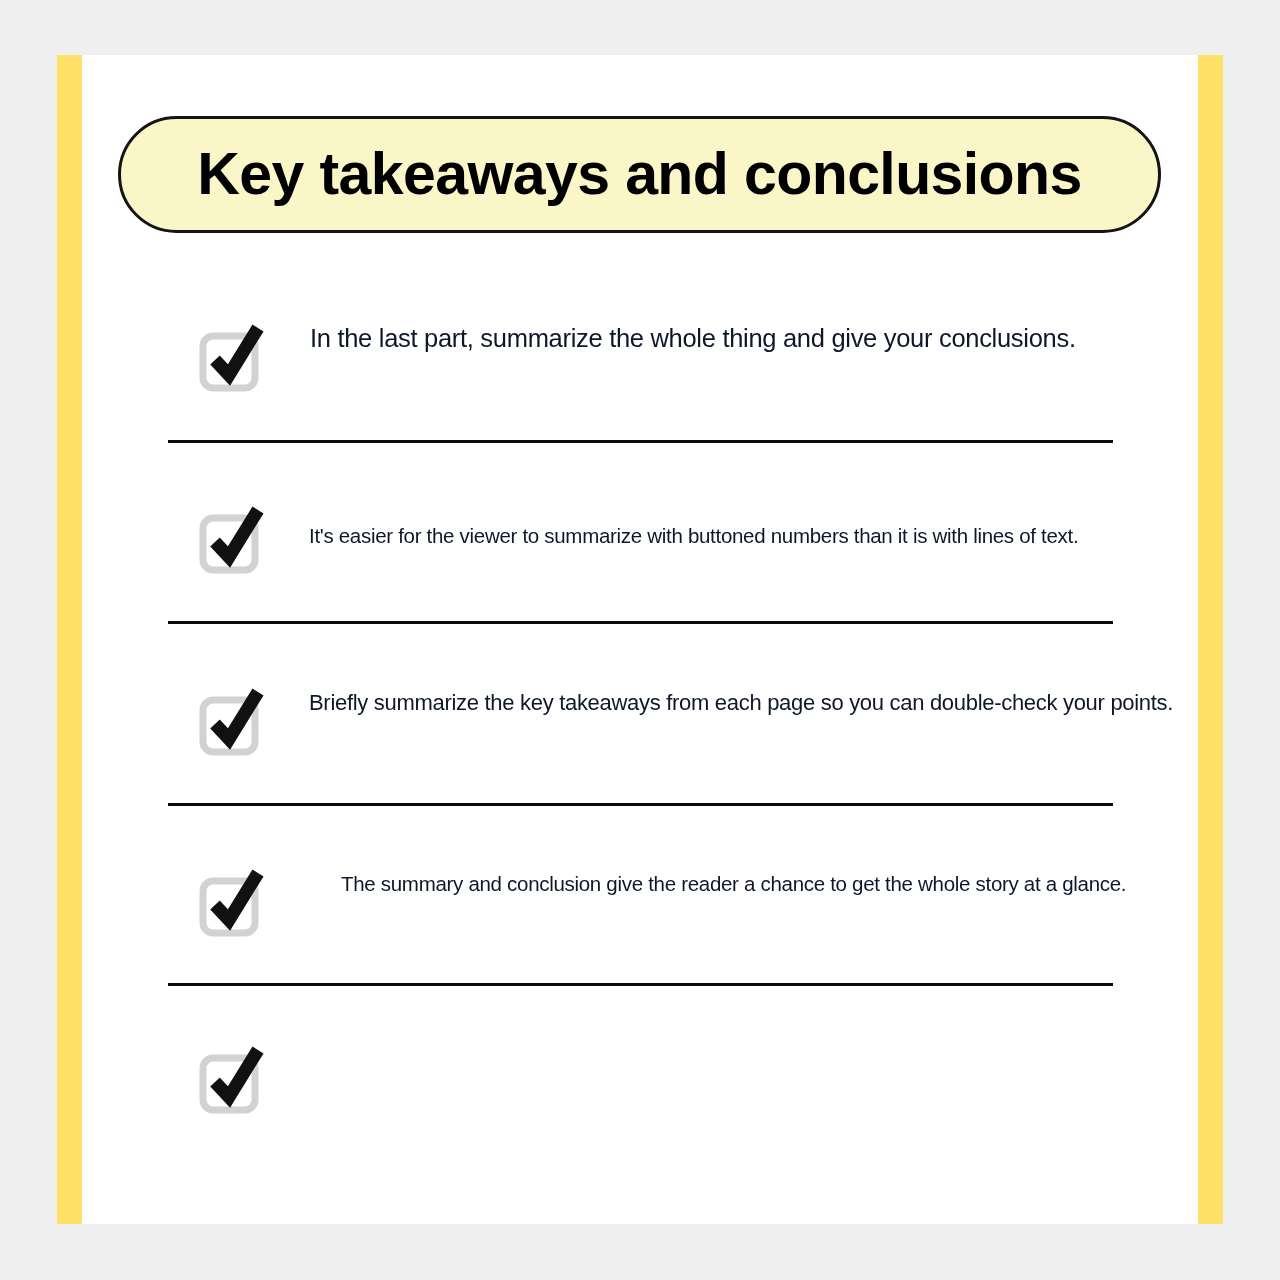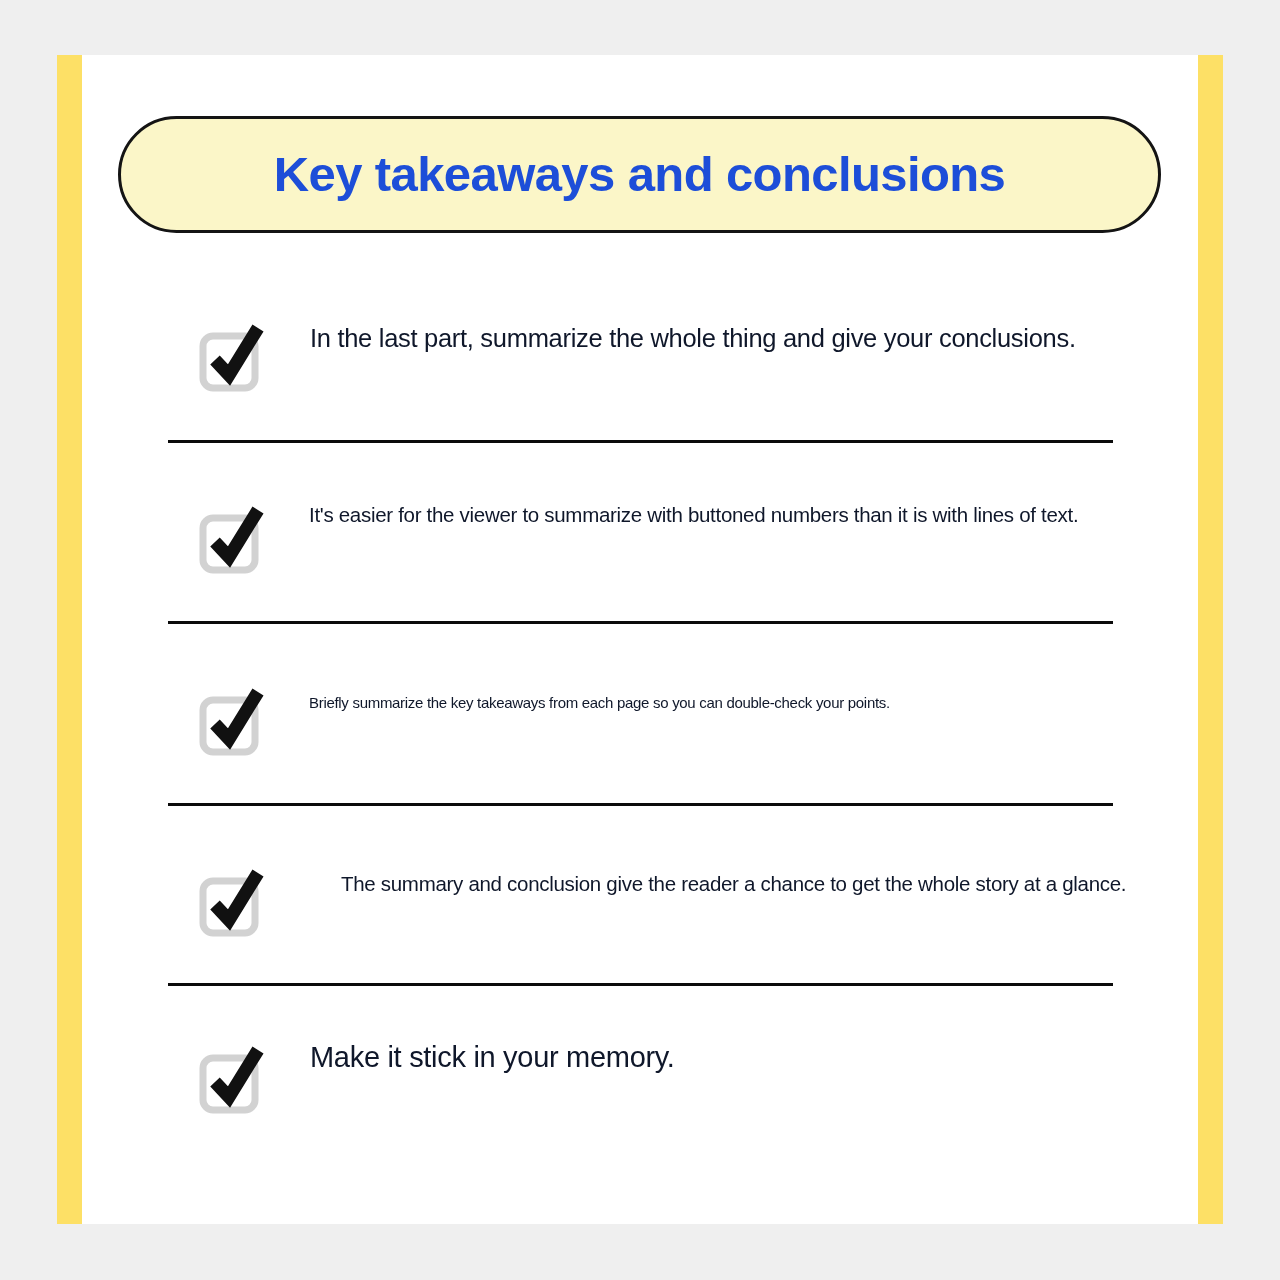--- a/index.html
+++ b/index.html
@@ -50,23 +50,23 @@
     height: 117px;
     box-sizing: border-box;
     background: #fbf6c8;
     border: 3px solid #141414;
     border-radius: 60px;
     display: flex;
     align-items: center;
     justify-content: center;
   }
   .title-text {
-    font-size: 49px;
+    font-size: 59px;
     font-weight: bold;
-    color: #1d4ed8;
+    color: #000000;
     letter-spacing: -0.6px;
     line-height: 1;
     text-align: center;
     white-space: nowrap;
   }
 
   
   .checklist {
     position: absolute;
     left: 0;
@@ -101,25 +101,25 @@
     white-space: nowrap;
   }
 
   
   .row-1 { top: 306px; }
   .row-1 .check-icon { left: 196px; top: 14px; }
   .row-1 .row-text  { left: 310px; top: 12px; font-size: 25.5px; line-height: 40px; }
 
   .row-2 { top: 492px; }
   .row-2 .check-icon { left: 196px; top: 10px; }
-  .row-2 .row-text  { left: 309px; top: 5px; font-size: 20.5px; line-height: 36px; }
+  .row-2 .row-text  { left: 309px; top: 26px; font-size: 20.5px; line-height: 36px; }
 
   .row-3 { top: 674px; }
   .row-3 .check-icon { left: 196px; top: 10px; }
-  .row-3 .row-text  { left: 309px; top: 11px; font-size: 15px; line-height: 36px; }
+  .row-3 .row-text  { left: 309px; top: 11px; font-size: 22px; line-height: 36px; }
 
   .row-4 { top: 855px; }
   .row-4 .check-icon { left: 196px; top: 10px; }
   .row-4 .row-text  { left: 310px; top: 11px; font-size: 20.5px; line-height: 36px; margin-left: 31px; }
 
   .row-5 { top: 1028px; }
   .row-5 .check-icon { left: 196px; top: 14px; }
   .row-5 .row-text  { left: 310px; top: 8px; font-size: 29px; line-height: 42px; }
 
   
@@ -200,21 +200,20 @@
     </div>
 
     <div class="row row-5">
       <div class="check-icon">
         <svg width="72" height="72" viewBox="0 0 72 72">
           <rect x="7" y="16" width="52" height="52" rx="10" ry="10" fill="none" stroke="#d2d2d2" stroke-width="7"></rect>
           <path d="M19 40 L33 55 L62 8" fill="none" stroke="#111111" stroke-width="13" stroke-linecap="butt" stroke-linejoin="miter"></path>
         </svg>
       </div>
       <div class="row-text">
-        <span class="line">Make it stick in your memory.</span>
       </div>
     </div>
 
   </div>
 
   <div class="divider d1"></div>
   <div class="divider d2"></div>
   <div class="divider d3"></div>
   <div class="divider d4"></div>
 

